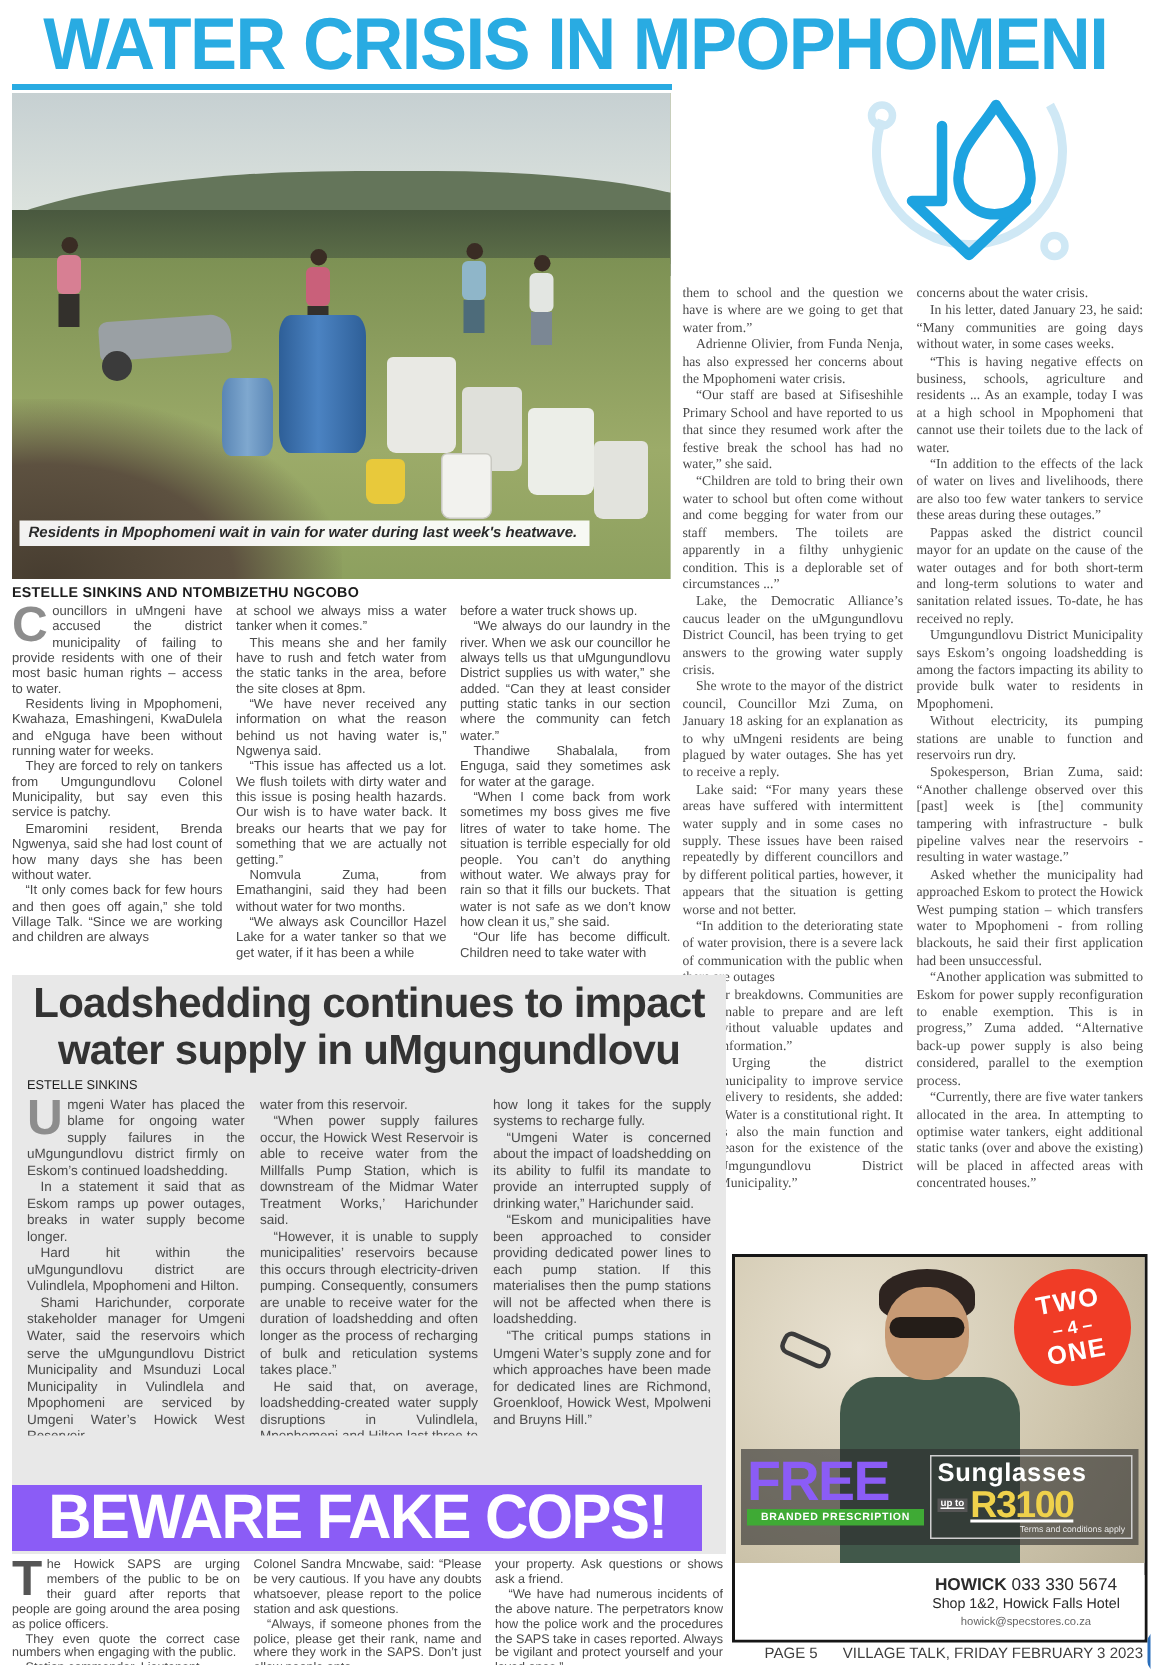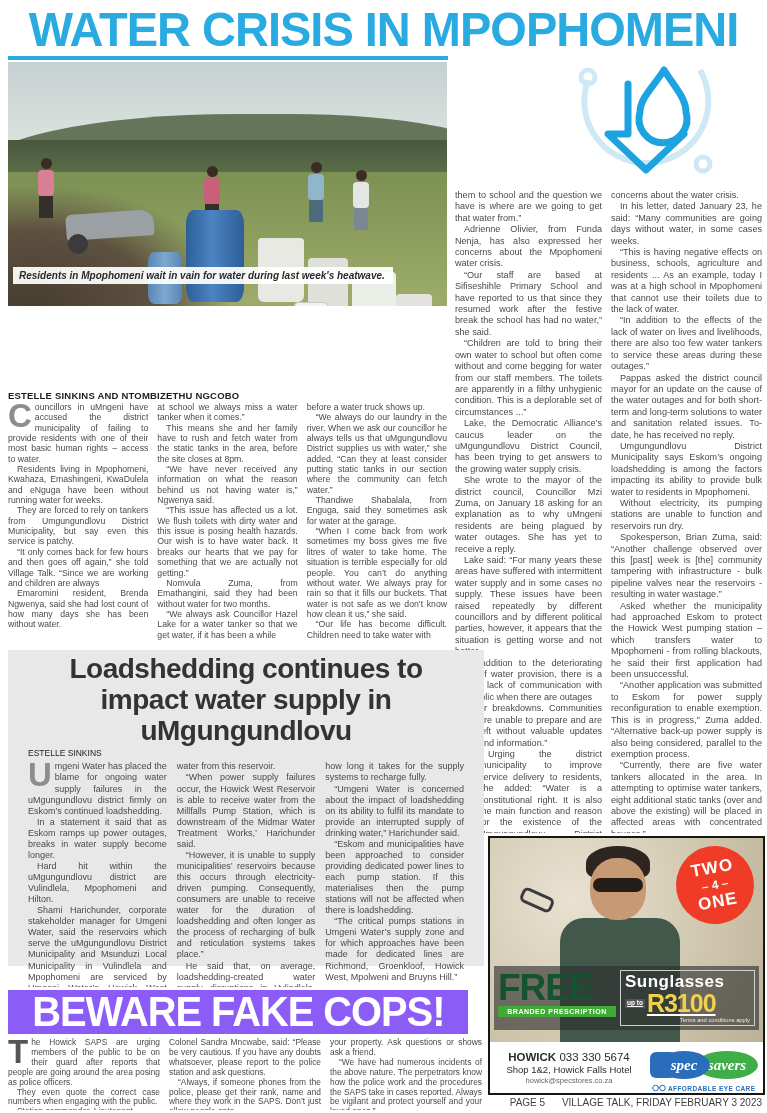--- a/index.html
+++ b/index.html
@@ -10,21 +10,21 @@
   }
   
   .headline {
     position:absolute; top:0; left:0; width:767px; text-align:center;
     font-size:47px; font-weight:bold; letter-spacing:-1px; color:#29abe2;
     transform:scaleY(1.04); transform-origin:top;
   }
   .headline-rule { position:absolute; top:56px; left:8px; width:440px; height:4px; background:#29abe2; }
 
   
-  .photo { position:absolute; top:62px; left:8px; width:439px; height:244px; overflow:hidden; background:#8d9a68; }
+  .photo { position:absolute; top:62px; left:8px; width:439px; height:324px; overflow:hidden; background:#8d9a68; }
   .sky { position:absolute; top:0; left:0; right:0; height:92px; background:linear-gradient(#c6d0d2,#dfe5df); }
   .hills { position:absolute; top:52px; left:-30px; width:520px; height:70px; background:#64755a; border-radius:50% 40% 0 0 / 80% 60% 0 0; }
   .trees { position:absolute; top:78px; left:0; width:439px; height:36px; background:linear-gradient(#49583f,#5d6f48); }
   .field { position:absolute; top:110px; left:0; width:439px; height:214px; background:linear-gradient(#7d9154,#9cab69 60%,#8da05f); }
   .dirt { position:absolute; bottom:0; left:0; width:220px; height:120px;
           background:radial-gradient(ellipse at 10% 100%, #473d30 0%, #5d5140 45%, transparent 72%); }
   .wheelbarrow { position:absolute; top:150px; left:58px; width:88px; height:26px; background:#9aa0a4; border-radius:6px 14px 4px 4px; transform:rotate(-4deg); }
   .wheel { position:absolute; top:172px; left:60px; width:20px; height:20px; border-radius:50%; background:#3b3b3b; }
   .person { position:absolute; }
   .person .head { width:11px; height:11px; border-radius:50%; background:#3a2c24; margin:0 auto; }
@@ -45,29 +45,29 @@
   .byline { position:absolute; top:390px; left:8px; font-size:9.5px; font-weight:bold; color:#1c1c1c; letter-spacing:0.2px; }
   .cols { display:flex; }
   .cols p { margin:0; text-indent:9px; }
   .cols p:first-child { text-indent:0; }
   .bodytext { font-size:8.7px; line-height:1.19; text-align:justify; color:#4a4a4a; }
   .main-cols { position:absolute; top:402px; left:8px; width:439px; height:248px; gap:9px; overflow:hidden; }
   .main-cols .col { width:141px; overflow:hidden; }
   .dropcap { float:left; font-size:33px; line-height:27px; font-weight:bold; color:#8d8d8d; padding-right:3px; }
 
   .rightcol { position:absolute; top:190px; height:643px; overflow:hidden; font-size:9.1px; line-height:1.255; text-align:justify; color:#4a4a4a; }
-  .rightcol p { margin:0; text-indent:9px; }
+  .rightcol p { margin:0; text-indent:9px;font-family:Liberation Serif, serif; }
   .rightcol p:first-child { text-indent:0; }
   #colA { left:455px; width:147px; }
   #colB { left:611px; width:151px; }
   .indent-block { margin-left:24px; }
   .indent-block p:first-child { text-indent:0; }
 
   
-  .ls-box { position:absolute; top:650px; left:8px; width:476px; height:316px; background:#e8e8e8; padding:4px 20px; }
+  .ls-box { position:absolute; top:650px; left:8px; width:476px; height:386px; background:#e8e8e8; padding:4px 10px; }
   .ls-head { text-align:center; font-size:28px; font-weight:bold; color:#333; line-height:1.1; letter-spacing:-0.5px; }
   .ls-byline { font-size:8.5px; font-weight:normal; color:#1c1c1c; margin:2px 0 3px; }
   .ls-cols { gap:10px; height:226px; overflow:hidden; }
   .ls-cols .col { width:148px; overflow:hidden; }
   .ls-cols .bodytext2 { font-size:9px; line-height:1.23; text-align:justify; color:#4a4a4a; }
 
   
   .beware-banner { position:absolute; top:990px; left:8px; width:460px; height:44px; background:#8b5cf6;
                    display:flex; align-items:center; justify-content:center; }
   .beware-text { color:#fff; font-size:38px; font-weight:bold; letter-spacing:-1px; transform:scale(1.05,1.1); }
@@ -85,29 +85,29 @@
   .man-shades { position:absolute; top:40px; left:103px; width:50px; height:14px; background:#241d18; border-radius:7px; }
   .man-shirt { position:absolute; top:80px; left:70px; width:120px; height:124px; background:#41584a; border-radius:24px 24px 0 0; }
   .man-glasses { position:absolute; top:54px; left:30px; width:34px; height:16px; border:3px solid #3b3b3b; border-radius:6px; transform:rotate(24deg); background:transparent; }
   .badge { position:absolute; top:8px; left:186px; width:78px; height:78px; border-radius:50%; background:#f03c26;
            color:#fff; text-align:center; transform:rotate(-10deg); display:flex; flex-direction:column; justify-content:center; }
   .badge .b1 { font-size:17px; font-weight:bold; letter-spacing:1px; }
   .badge .b2 { font-size:12px; font-weight:bold; }
   .badge .b3 { font-size:17px; font-weight:bold; letter-spacing:1px; }
   .ad-overlay { position:absolute; top:128px; left:4px; width:265px; height:64px; background:rgba(45,45,45,0.62); display:flex; padding:4px; }
   .free-wrap { width:118px; position:relative; }
-  .free-word { font-size:37px; font-weight:bold; color:#14532d; line-height:0.95; letter-spacing:-1px; }
+  .free-word { font-size:37px; font-weight:bold; color:#8b5cf6; line-height:0.95; letter-spacing:-1px; }
   .free-sub { background:#3faa35; color:#fff; font-size:7px; font-weight:bold; letter-spacing:0.5px; text-align:center; padding:2px 1px; margin-top:1px; }
   .sun-wrap { flex:1; border:1px solid #cfcfcf; margin-left:4px; padding:1px 4px; color:#fff; }
   .sun-word { font-size:17px; font-weight:bold; letter-spacing:0.5px; }
   .price-row { display:flex; align-items:center;text-decoration:underline; }
   .upto { font-size:6.5px; font-weight:bold; line-height:1.05; background:#555; padding:1px 2px; margin-right:2px; }
   .price { font-size:25px; font-weight:bold; color:#efd14b; letter-spacing:-1px; line-height:0.95; }
   .terms { font-size:5.8px; color:#e8e8e8; text-align:right; margin-top:1px; }
-  .ad-bottom { position:absolute; bottom:0; left:0; width:273px; height:43px; background:#fff; display:flex; align-items:flex-start; }
+  .ad-bottom { position:absolute; bottom:0; left:0; width:273px; height:43px; background:#fff; display:flex; align-items:flex-end;flex-direction:column; }
   .store-block { width:158px; text-align:center; line-height:1.25; }
   .store-line1 { font-size:11.5px; color:#2b2b2b; }
   .store-line1 b { font-weight:bold; }
   .store-line2 { font-size:9.5px; color:#2b2b2b; }
   .store-line3 { font-size:7.5px; color:#666; }
   .logo-block { flex:1; position:relative; height:52px; }
   .logo-chip { position:absolute; top:2px; left:2px; width:26px; height:26px; background:#2a6ebb; border-radius:6px; }
   .logo-ellipse { position:absolute; top:1px; height:28px; border-radius:50%; color:#fff;
                   font-family:"Liberation Serif", serif; font-style:italic; font-weight:bold;
                   display:flex; align-items:center; justify-content:center; }
@@ -174,23 +174,23 @@
   </svg>
 </div>
 
 <div class="byline">ESTELLE SINKINS AND NTOMBIZETHU NGCOBO</div>
 <div class="cols main-cols">
   <div class="col bodytext">
     <span class="dropcap">C</span>
     <div>
         <p>ouncillors in uMngeni have accused the district municipality of failing to provide residents with one of their most basic human rights – access to water.</p>
         <p>Residents living in Mpophomeni, Kwahaza, Emashingeni, KwaDulela and eNguga have been without running water for weeks.</p>
-        <p>They are forced to rely on tankers from Umgungundlovu District Municipality, but say even this service is patchy.</p>
+        <p>They are forced to rely on tankers from Umgungundlovu Colonel Municipality, but say even this service is patchy.</p>
+        <p>Emaromini resident, Brenda Ngwenya, said she had lost count of how many days she has been without water.</p>
         <p>“It only comes back for few hours and then goes off again,” she told Village Talk. “Since we are working and children are always</p>
-        <p>Emaromini resident, Brenda Ngwenya, said she had lost count of how many days she has been without water.</p>
       </div>
   </div>
   <div class="col bodytext">
       <div>
         <p>at school we always miss a water tanker when it comes.”</p>
         <p>This means she and her family have to rush and fetch water from the static tanks in the area, before the site closes at 8pm.</p>
         <p>“We have never received any information on what the reason behind us not having water is,” Ngwenya said.</p>
         <p>“This issue has affected us a lot. We flush toilets with dirty water and this issue is posing health hazards. Our wish is to have water back. It breaks our hearts that we pay for something that we are actually not getting.”</p>
         <p>Nomvula Zuma, from Emathangini, said they had been without water for two months.</p>
         <p>“We always ask Councillor Hazel Lake for a water tanker so that we get water, if it has been a while</p>

